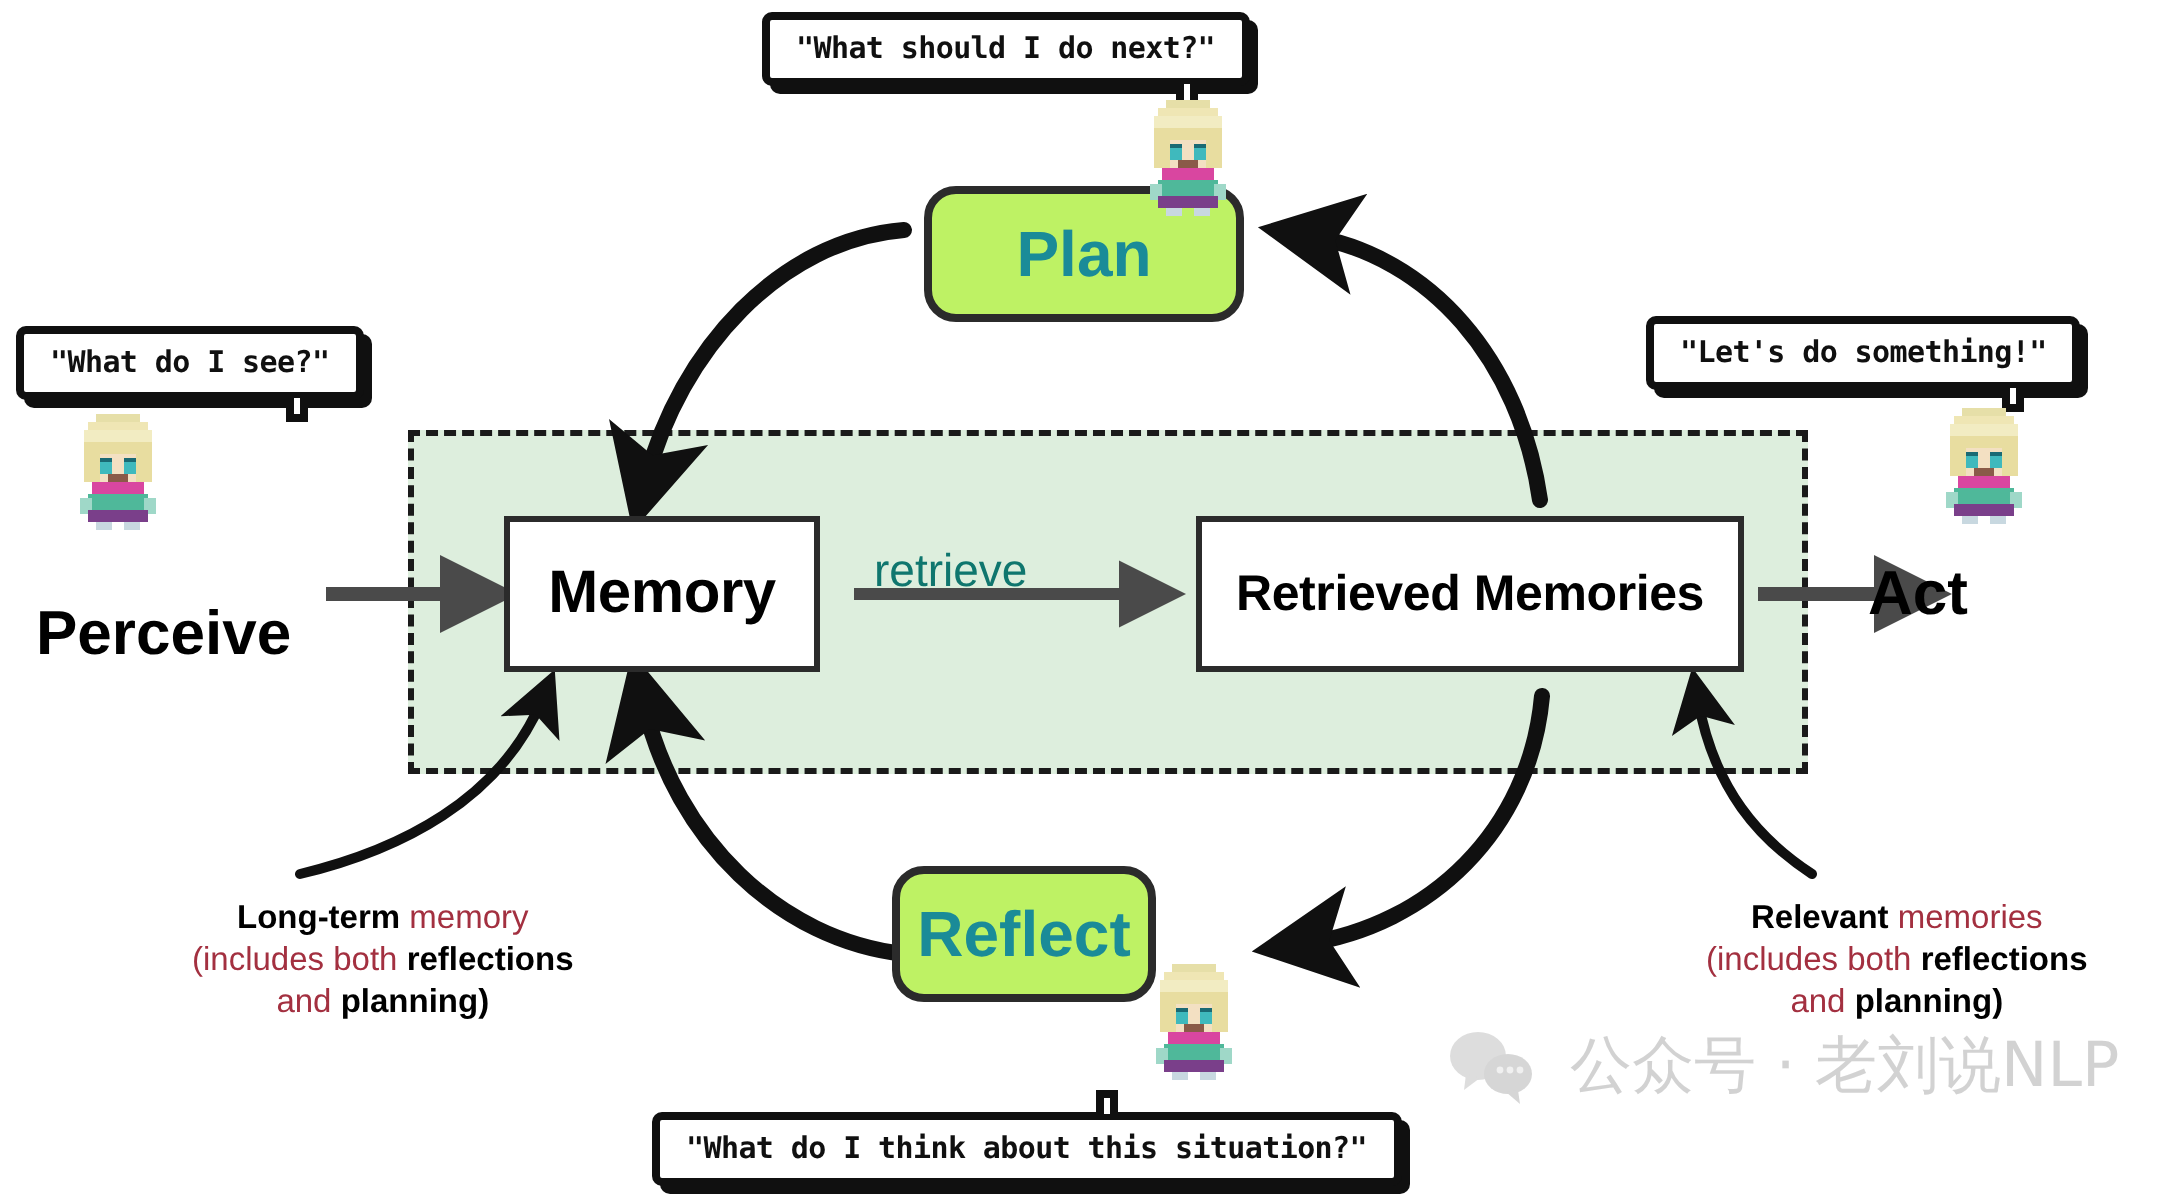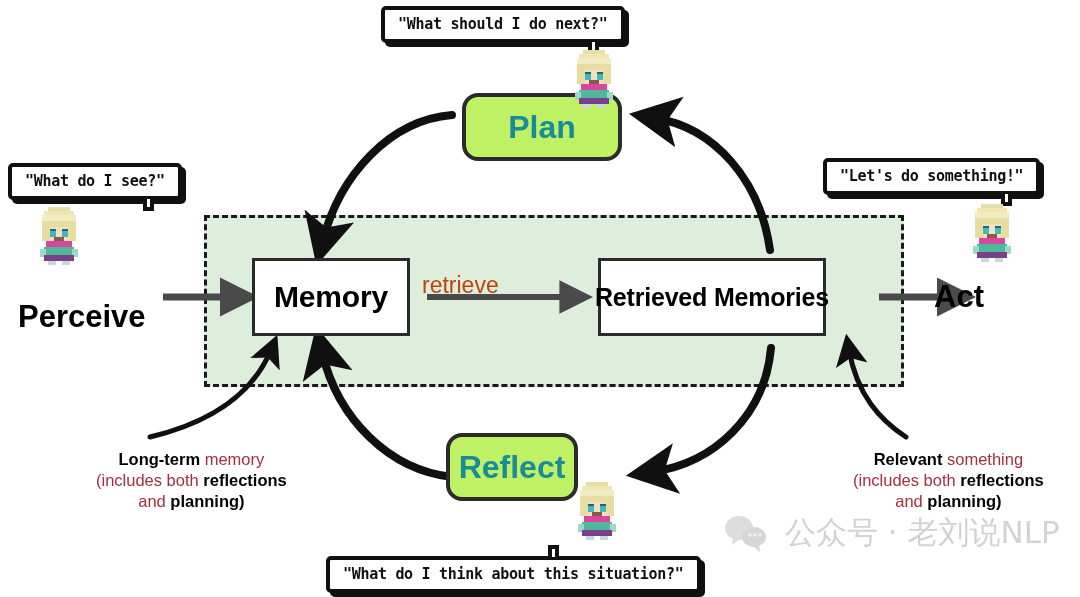--- a/index.html
+++ b/index.html
@@ -33,21 +33,21 @@
     border:3px solid #2b2b2b;
     box-sizing:border-box;
     display:flex;align-items:center;justify-content:center;
     z-index:4;
   }
   .node-rect .lbl{
     font-weight:bold;color:#000000;letter-spacing:-0.2px;white-space:nowrap;
   }
   #node-memory{left:252px;top:258px;width:158px;height:78px;}
   #node-memory .lbl{font-size:30px;}
-  #node-retrieved{left:598px;top:258px;width:228px;height:78px;}
+  #node-retrieved{left:598px;top:258px;width:274px;height:78px;}
   #node-retrieved .lbl{font-size:25px;}
 
   
   .node-round{
     position:absolute;
     background:#bef264;
     border:4px solid #2b2b2b;
     border-radius:16px;
     box-sizing:border-box;
     display:flex;align-items:center;justify-content:center;
@@ -62,22 +62,22 @@
   
   .outer-label{
     position:absolute;z-index:4;
     font-size:31px;font-weight:bold;color:#000000;white-space:nowrap;
   }
   #label-perceive{left:18px;top:279px;margin-top:20px;}
   #label-act{left:934px;top:279px;}
 
   
   #label-retrieve{
-    position:absolute;left:422px;top:272px;z-index:5;
-    font-size:23px;color:#c2410c;white-space:nowrap;
+    position:absolute;left:437px;top:272px;z-index:5;
+    font-size:23px;color:#0f766e;white-space:nowrap;
   }
 
   
   .bubble{
     position:absolute;z-index:8;
     background:#ffffff;
     border:4px solid #101010;
     border-radius:5px;
     box-shadow:4px 4px 0 #101010;
     padding:5px 13px 6px 13px;
@@ -207,21 +207,21 @@
     </div>
     <div>
       <span>and</span>
       <b>planning)</b>
     </div>
   </div>
 
   <div class="annot" id="annot-right">
     <div>
       <b>Relevant</b>
-      <span>something</span>
+      <span>memories</span>
     </div>
     <div>
       <span>(includes both</span>
       <b>reflections</b>
     </div>
     <div>
       <span>and</span>
       <b>planning)</b>
     </div>
   </div>

